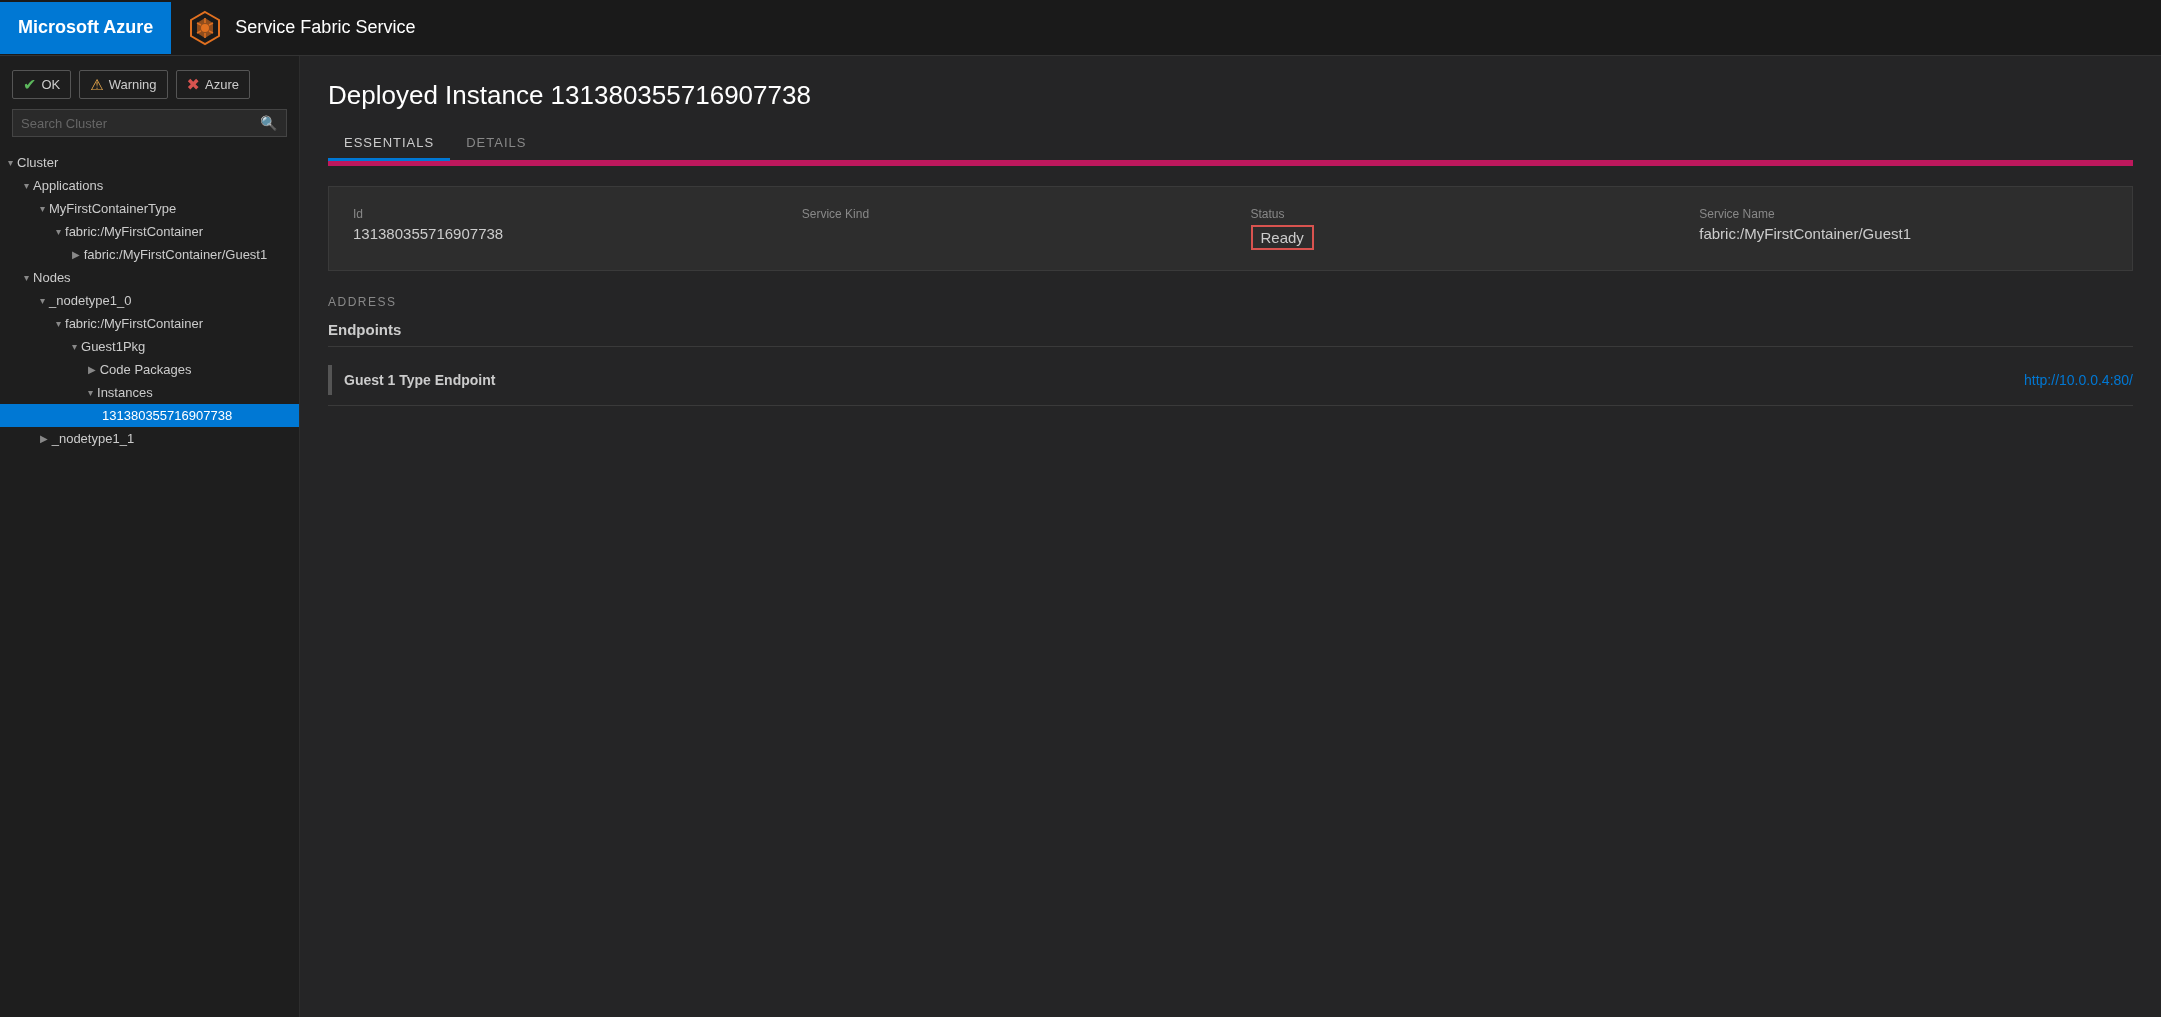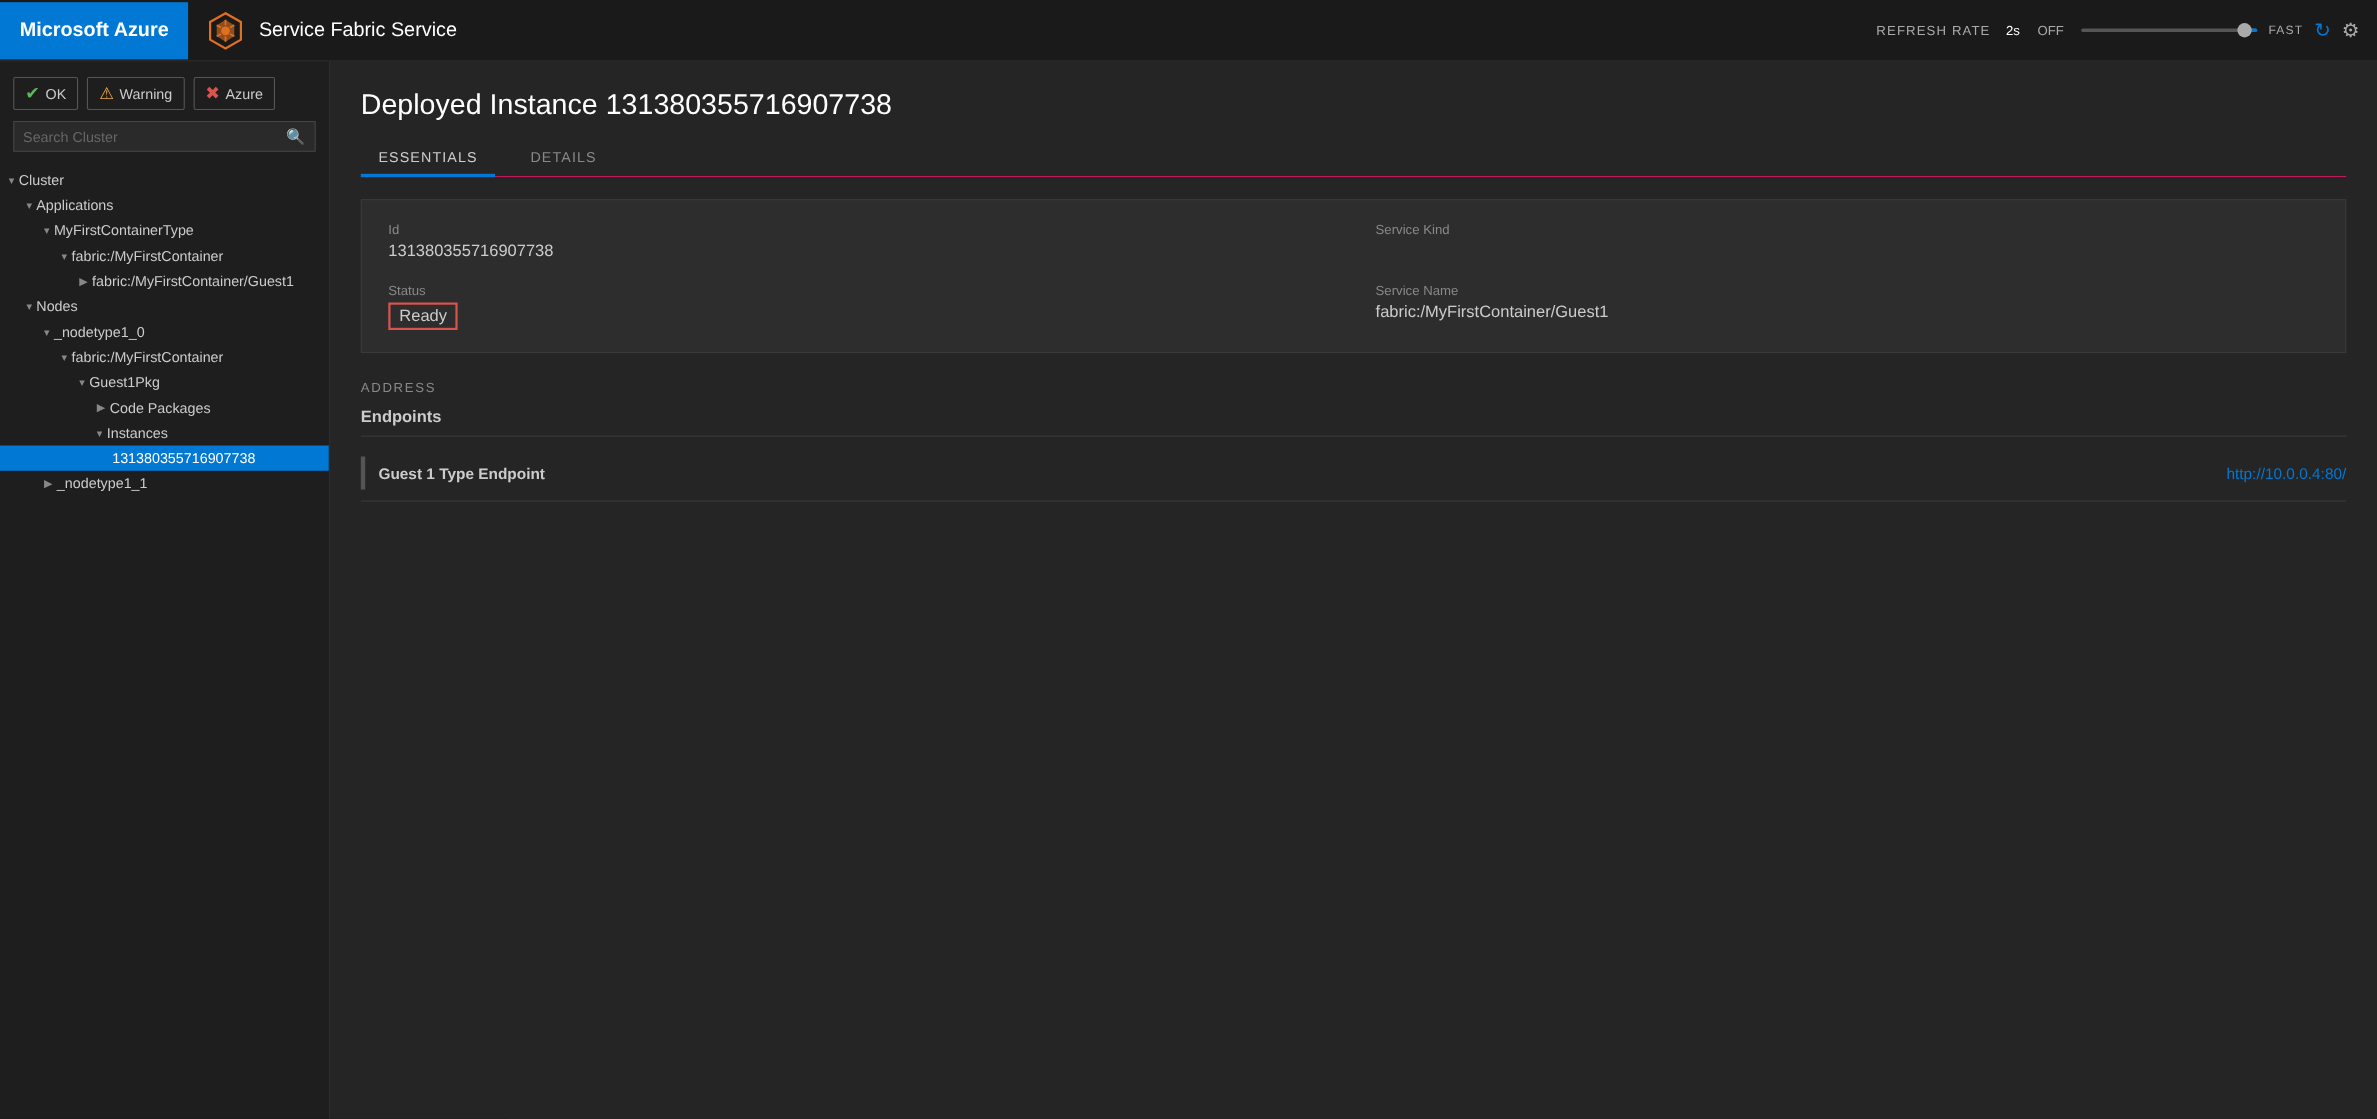--- a/index.html
+++ b/index.html
@@ -182,23 +182,23 @@
     .page-title {
       color: #ccc;
       font-size: 26px;
       font-weight: 300;
       margin-bottom: 16px;
     }
     .page-title span { color: #fff; font-weight: 400; }
 
     .tabs {
       display: flex;
-      border-bottom: 1px solid #be185d;
+      border-bottom: 6px solid #be185d;
       margin-bottom: 20px;
-      gap: 16px;
+      gap: 0;
     }
     .tab {
       padding: 8px 16px;
       cursor: pointer;
       font-size: 13px;
       letter-spacing: 1px;
       text-transform: uppercase;
       color: #888;
       border-bottom: 3px solid transparent;
       margin-bottom: -1px;
@@ -209,21 +209,21 @@
     }
 
     .essentials-card {
       background: #2d2d2d;
       border: 1px solid #3a3a3a;
       padding: 20px 24px;
       margin-bottom: 24px;
     }
     .essentials-grid {
       display: grid;
-      grid-template-columns: 1fr 1fr;
+      grid-template-columns: 1fr 1fr 1fr 1fr;
       gap: 20px 40px;
     }
     .field-label {
       color: #888;
       font-size: 12px;
       margin-bottom: 4px;
     }
     .field-value {
       color: #ccc;
       font-size: 15px;
@@ -298,34 +298,20 @@
     <circle cx="18" cy="18" r="4" fill="#e07020"></circle>
     <line x1="18" y1="8" x2="18" y2="13" stroke="#e07020" stroke-width="1.5"></line>
     <line x1="26" y1="13" x2="22" y2="15" stroke="#e07020" stroke-width="1.5"></line>
     <line x1="26" y1="23" x2="22" y2="21" stroke="#e07020" stroke-width="1.5"></line>
     <line x1="18" y1="28" x2="18" y2="23" stroke="#e07020" stroke-width="1.5"></line>
     <line x1="10" y1="23" x2="14" y2="21" stroke="#e07020" stroke-width="1.5"></line>
     <line x1="10" y1="13" x2="14" y2="15" stroke="#e07020" stroke-width="1.5"></line>
   </svg>
   <span class="header-title">Service Fabric Service</span>
 
-  <div class="header-right">
-    <span class="refresh-label">REFRESH RATE</span>
-    <span class="refresh-rate">2s</span>
-    <span class="refresh-off">OFF</span>
-    <div class="slider-container">
-      <div class="slider-track">
-        <div class="slider-fill"></div>
-        <div class="slider-thumb"></div>
-      </div>
-    </div>
-    <span class="fast-label">FAST</span>
-    <span class="refresh-icon">↻</span>
-    <span class="settings-icon">⚙</span>
-  </div>
 </div>
 
 <div class="main-layout">
 
   <div class="sidebar">
     <div class="sidebar-filters">
       <button class="filter-btn">
         <span class="ok-icon">✔</span>
         <span>OK</span>
       </button>

